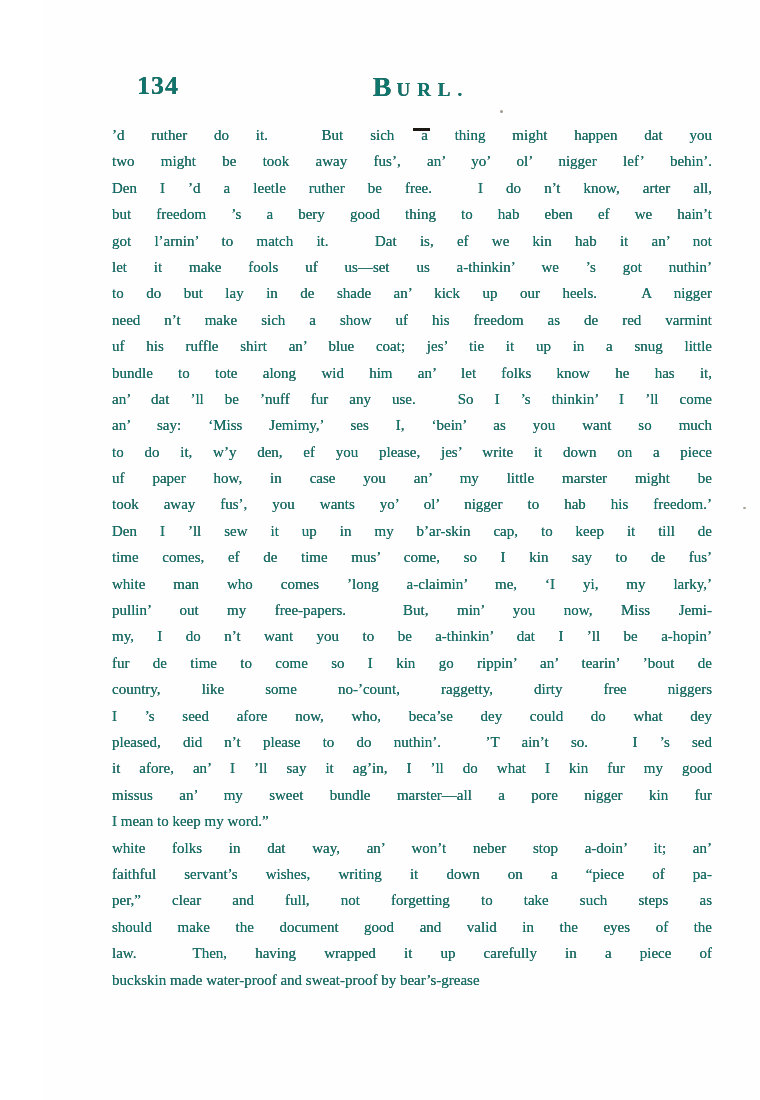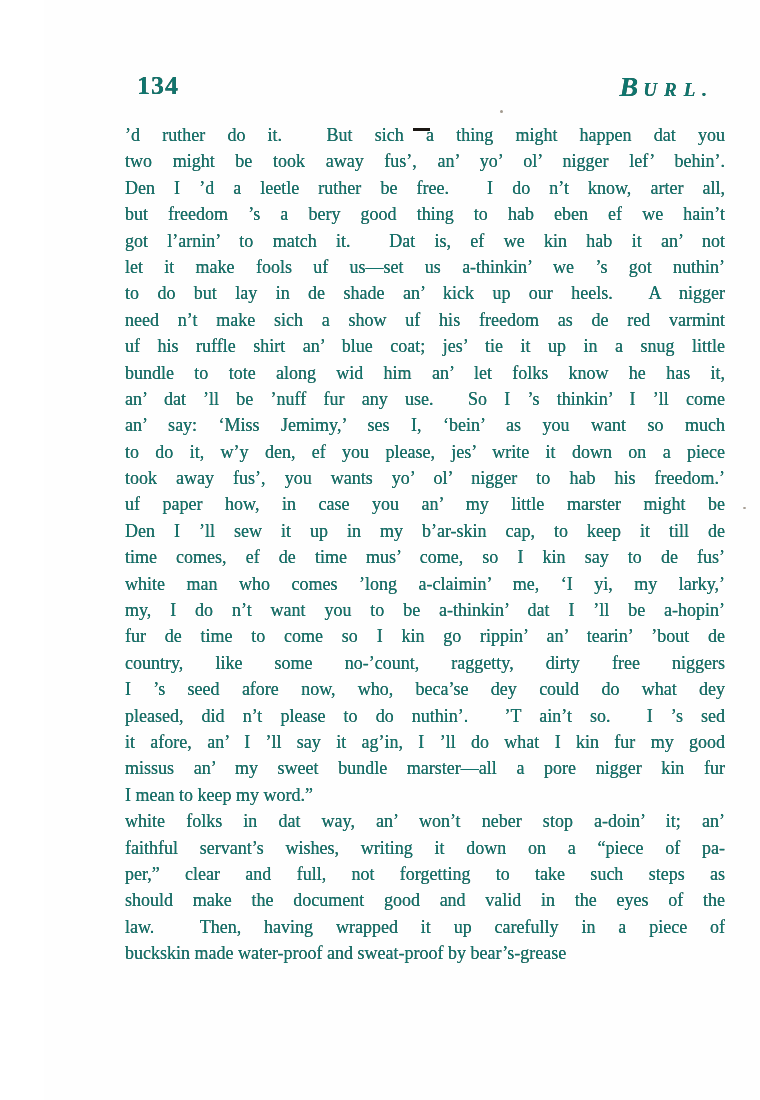--- a/index.html
+++ b/index.html
@@ -24,22 +24,21 @@
     font-size: 26px;
     font-weight: bold;
     letter-spacing: 1px;
     text-shadow: 0 0 0.4px rgba(25,21,18,0.85);
   }
   .running-head {
     position: absolute;
     left: 84px;
     top: 71px;
     width: 586px;
-    text-align: right;
-    font-style: italic;
+    text-align: center;
     white-space: nowrap;
   }
   .title-lead {
     font-size: 28px;
     font-weight: bold;
     letter-spacing: 5px;
     text-shadow: 0 0 0.4px rgba(25,21,18,0.85);
   }
   .title-rest {
     font-size: 19px;
@@ -55,24 +54,24 @@
     text-align: center;
   }
   .title-rule .bar {
     display: inline-block;
     width: 17px;
     height: 3px;
     background: #1b1713;
   }
   .text-block {
     position: absolute;
-    left: 81px;
+    left: 68px;
     top: 122px;
     width: 600px;
-    font-size: 18px;
+    font-size: 15px;
     line-height: 26.4px;
     text-shadow: 0 0 0.45px rgba(25,21,18,0.8);
   }
   .line {
     height: 26.4px;
     white-space: pre-wrap;
     text-align: justify;
     text-align-last: justify;
     overflow: hidden;
   }
@@ -112,25 +111,26 @@
         <div class="line">but freedom ’s a bery good thing to hab eben ef we hain’t</div>
         <div class="line">got l’arnin’ to match it.&nbsp; Dat is, ef we kin hab it an’ not</div>
         <div class="line">let it make fools uf us—set us a-thinkin’ we ’s got nuthin’</div>
         <div class="line">to do but lay in de shade an’ kick up our heels.&nbsp; A nigger</div>
         <div class="line">need n’t make sich a show uf his freedom as de red varmint</div>
         <div class="line">uf his ruffle shirt an’ blue coat; jes’ tie it up in a snug little</div>
         <div class="line">bundle to tote along wid him an’ let folks know he has it,</div>
         <div class="line">an’ dat ’ll be ’nuff fur any use.&nbsp; So I ’s thinkin’ I ’ll come</div>
         <div class="line">an’ say: ‘Miss Jemimy,’ ses I, ‘bein’ as you want so much</div>
         <div class="line">to do it, w’y den, ef you please, jes’ write it down on a piece</div>
+        <div class="line">uf paper how, in case you an’ my little marster might be</div>
         <div class="line">took away fus’, you wants yo’ ol’ nigger to hab his freedom.’</div>
-        <div class="line">uf paper how, in case you an’ my little marster might be</div>
         <div class="line">Den I ’ll sew it up in my b’ar-skin cap, to keep it till de</div>
         <div class="line">time comes, ef de time mus’ come, so I kin say to de fus’</div>
         <div class="line">white man who comes ’long a-claimin’ me, ‘I yi, my larky,’</div>
+        <div class="line">pullin’ out my free-papers.&nbsp; But, min’ you now, Miss Jemi-</div>
         <div class="line">my, I do n’t want you to be a-thinkin’ dat I ’ll be a-hopin’</div>
         <div class="line">fur de time to come so I kin go rippin’ an’ tearin’ ’bout de</div>
         <div class="line">country, like some no-’count, raggetty, dirty free niggers</div>
         <div class="line">I ’s seed afore now, who, beca’se dey could do what dey</div>
         <div class="line">pleased, did n’t please to do nuthin’.&nbsp; ’T ain’t so.&nbsp; I ’s sed</div>
         <div class="line">it afore, an’ I ’ll say it ag’in, I ’ll do what I kin fur my good</div>
         <div class="line">missus an’ my sweet bundle marster—all a pore nigger kin fur</div>
         <div class="line last">I mean to keep my word.”</div>
         <div class="line">white folks in dat way, an’ won’t neber stop a-doin’ it; an’</div>
       </div>

